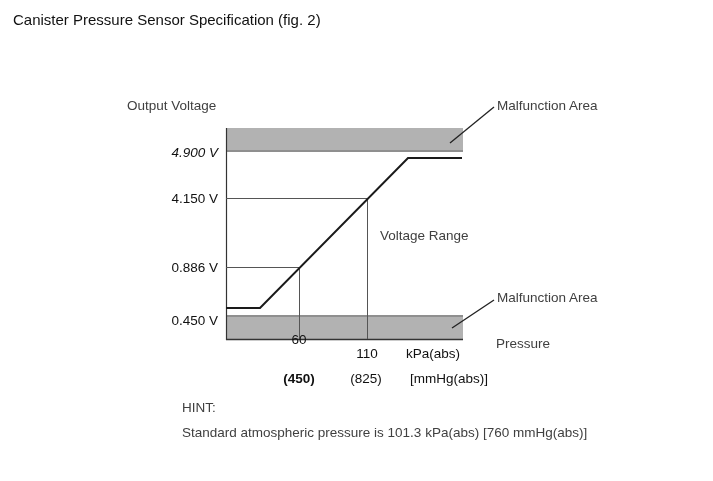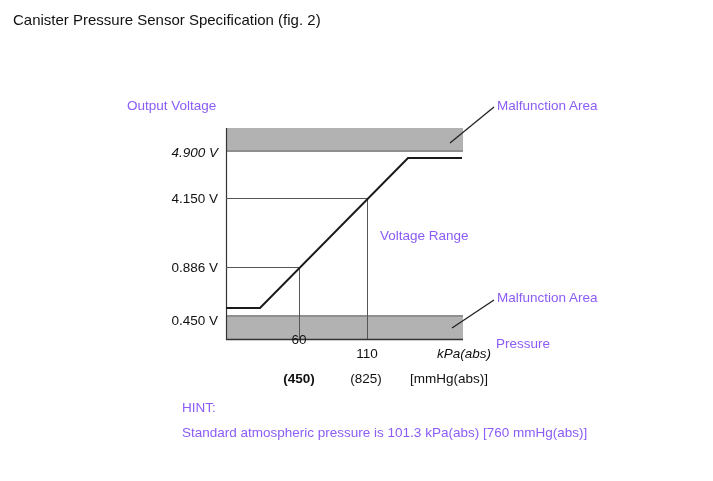--- a/index.html
+++ b/index.html
@@ -13,21 +13,21 @@
     width: 713px;
     height: 481px;
     background: #ffffff;
     overflow: hidden;
     color: #111;
   }
   .lbl {
     position: absolute;
     font-size: 13.5px;
     line-height: 15px;
-    color: #8b5cf6;
+    color: #404040;
     white-space: nowrap;
     text-align: center;
   }
   .title {
     position: absolute;
     left: 13px;
     top: 11px;
     font-size: 15px;
     color: #111;
     white-space: nowrap;
@@ -92,21 +92,21 @@
     <line x1="452" y1="328" x2="494" y2="300" stroke="#222222" stroke-width="1.3"></line>
   </svg>
 
   <div class="ytick" style="top:145px;font-style:italic;">4.900 V</div>
   <div class="ytick" style="top:191px;">4.150 V</div>
   <div class="ytick" style="top:260px;">0.886 V</div>
   <div class="ytick" style="top:313px;">0.450 V</div>
 
   <div class="xtick" style="left:269px; width:60px; top:332px;">60</div>
   <div class="xtick" style="left:337px; width:60px; top:346px;">110</div>
-  <div class="xtick" style="left:419px; width:90px; top:346px;font-style:italic;">kPa(abs)</div>
+  <div class="xtick" style="left:388px; width:90px; top:346px;">kPa(abs)</div>
 
   <div class="xtick" style="left:269px; width:60px; top:371px;font-weight:bold;">(450)</div>
   <div class="xtick" style="left:336px; width:60px; top:371px;">(825)</div>
   <div class="xtick" style="left:394px; width:110px; top:371px;">[mmHg(abs)]</div>
 
   <div class="lbl" style="left:380px; top:228px;">Voltage Range</div>
   <div class="lbl" style="left:497px; top:98px;">Malfunction Area</div>
   <div class="lbl" style="left:497px; top:290px;">Malfunction Area</div>
 
   <div class="lbl" style="left:182px; top:400px;">HINT:</div>

